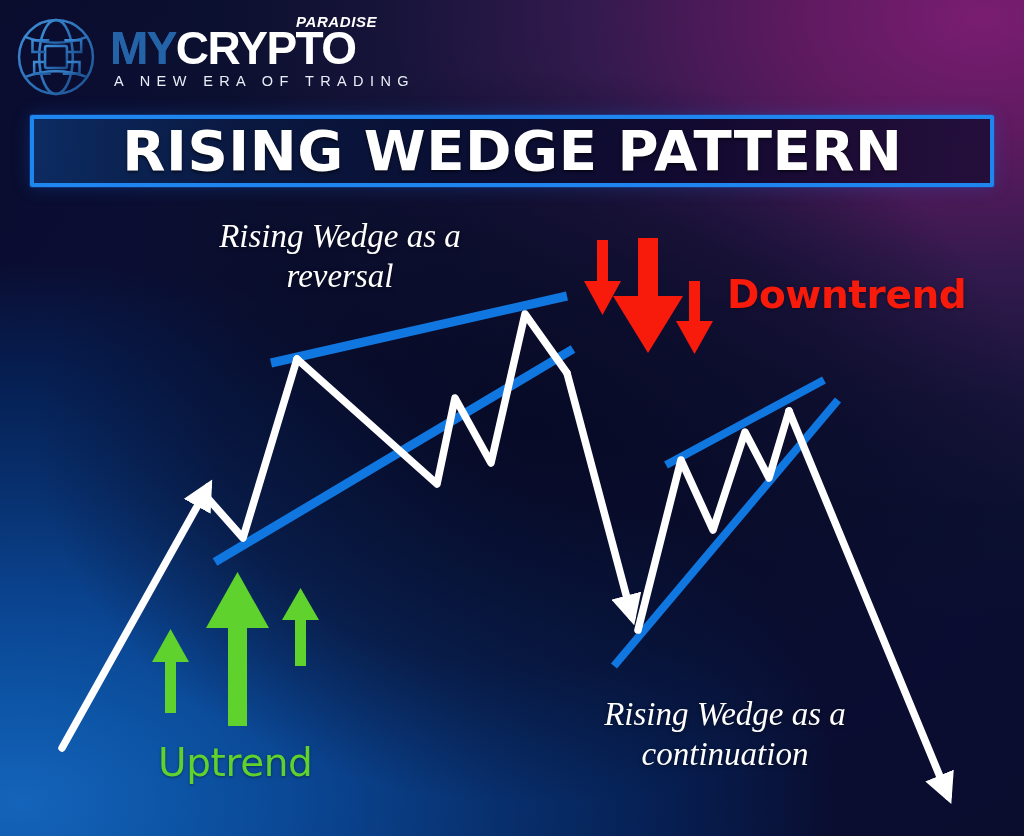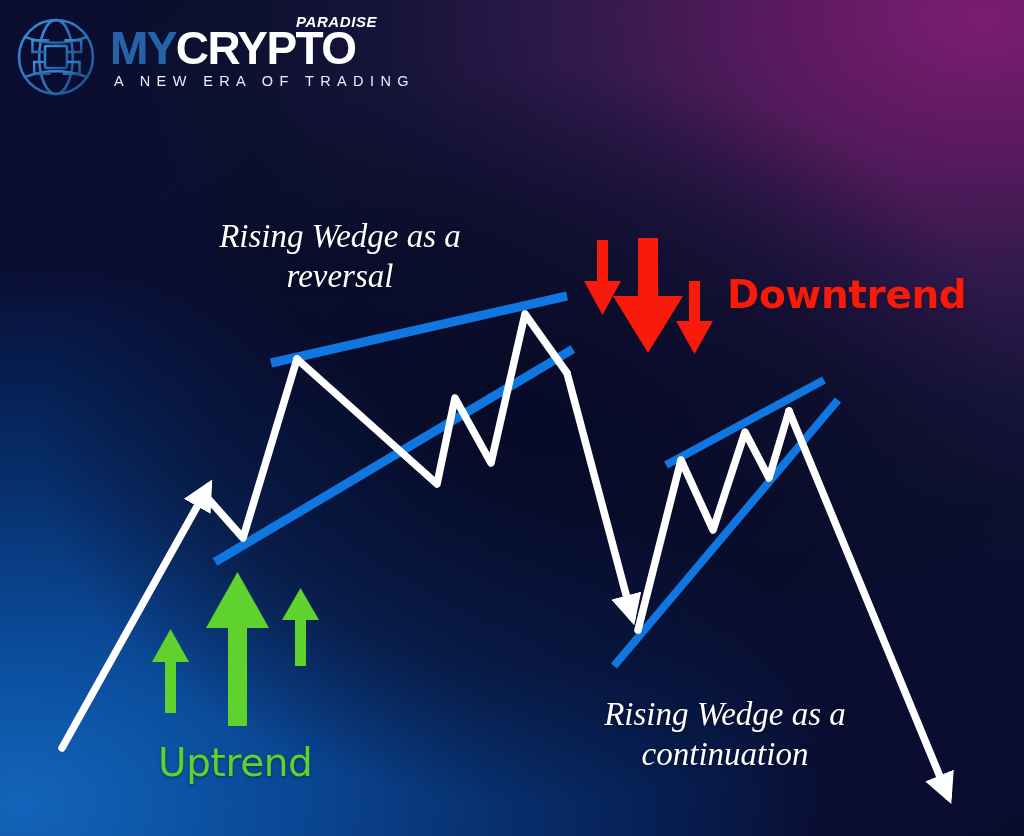--- a/index.html
+++ b/index.html
@@ -119,20 +119,23 @@
       </g>
     </svg>
 
     <div id="wordmark">
       <div class="wm-line" id="wm-paradise">PARADISE</div>
       <div class="wm-line" id="wm-tag">A NEW ERA OF TRADING</div>
       <div class="wm-line" id="wm-main"><span id="wm-my">MY</span><span id="wm-crypto">CRYPTO</span></div>
     </div>
   </div>
 
+  <div id="banner">
+    <div id="banner-title">RISING WEDGE PATTERN</div>
+  </div>
 
   <svg id="chart" viewBox="0 0 1024 836">
     <defs>
       <marker id="whiteArrow" viewBox="0 0 10 10" refX="7.2" refY="5" markerWidth="4.1" markerHeight="4.1" orient="auto-start-reverse">
         <path d="M 0 0 L 10 5 L 0 10 z" fill="#ffffff"></path>
       </marker>
     </defs>
 
     <line x1="271" y1="363" x2="567" y2="296" stroke="#1177e0" stroke-width="9" stroke-linecap="butt"></line>
     <line x1="215" y1="562" x2="573" y2="349" stroke="#1177e0" stroke-width="9" stroke-linecap="butt"></line>

